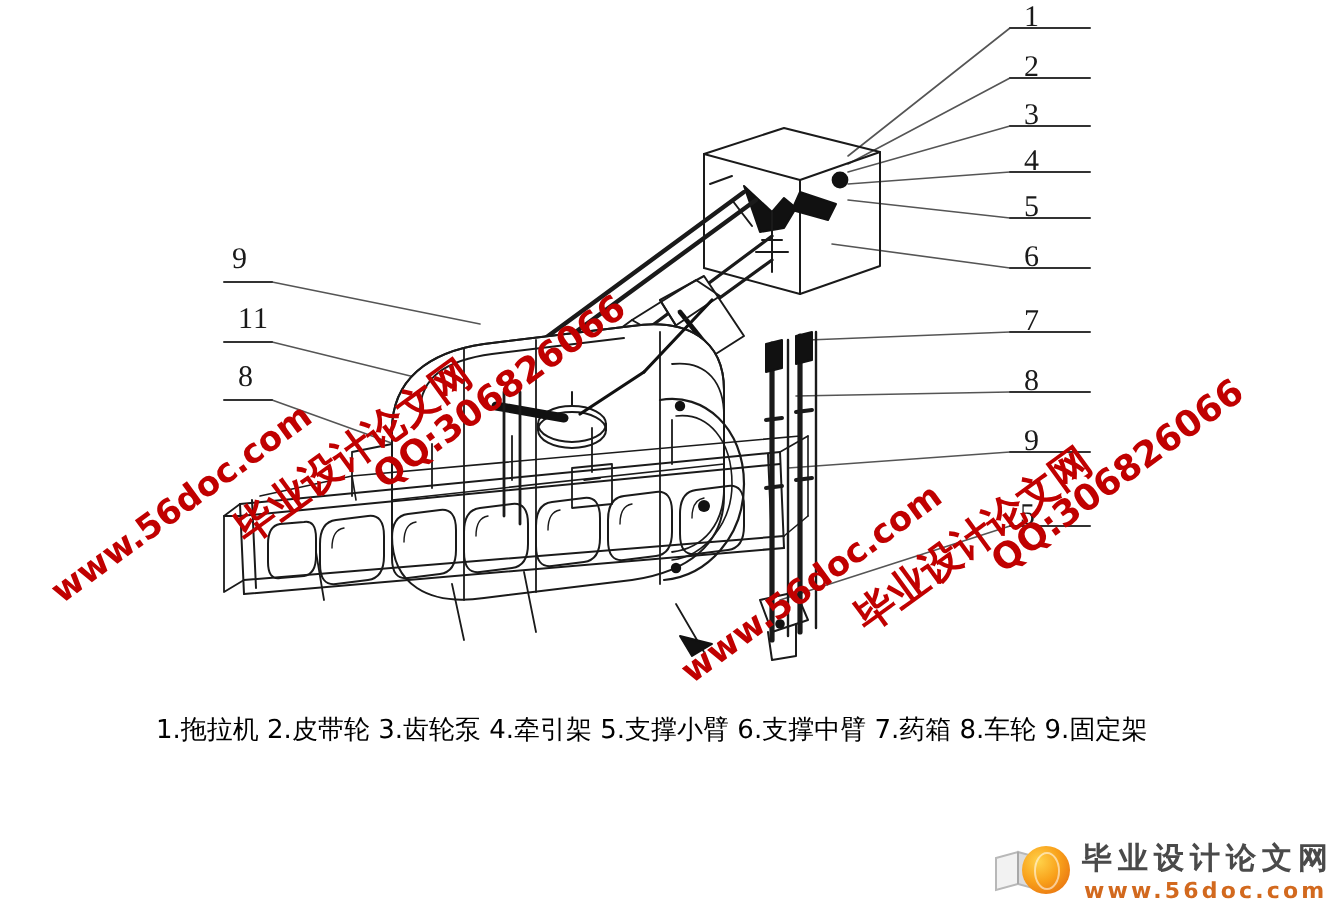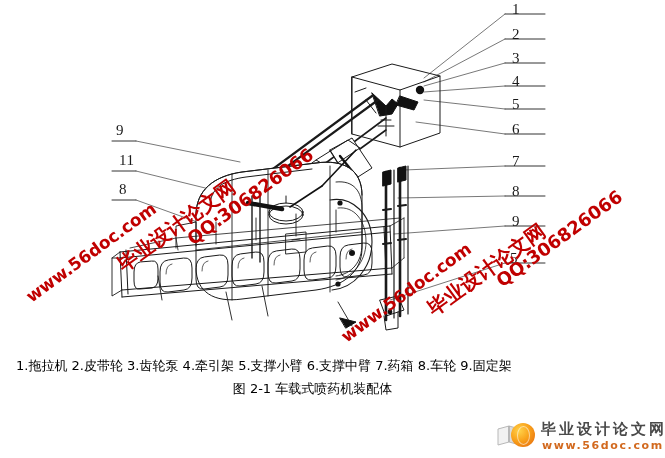--- a/index.html
+++ b/index.html
@@ -35,21 +35,21 @@
   }
   .wm.cn{letter-spacing:0px;}
   .wm.url{letter-spacing:0px;}
 
   
   #caption{
     position:absolute;left:0;top:356px;width:665px;
     font-family:"DejaVu Sans","Liberation Sans",sans-serif;
     font-size:13px;color:#000;
   }
-  #caption .line{padding-left:16px;line-height:20px;white-space:nowrap;}
+  #caption .line{padding-left:42px;line-height:20px;white-space:nowrap;margin-left:36px;}
   #caption .figline{text-align:center;line-height:22px;padding-top:2px;
     padding-right:40px;white-space:nowrap;}
 
   
   #logo{position:absolute;left:497px;top:418px;width:160px;height:36px;}
   #logo .book{position:absolute;left:0;top:6px;width:26px;height:22px;}
   #logo .globe{position:absolute;left:14px;top:5px;width:24px;height:24px;
     border-radius:50%;
     background:radial-gradient(circle at 35% 32%,#ffd24a 0%,#f9a21b 45%,#e2620d 100%);
   }
@@ -324,21 +324,20 @@
   </div>
 
   <div>
     <div class="wm cn" style="left:422px;top:300px;font-size:20px;transform:rotate(-36deg);">毕业设计论文网</div>
     <div class="wm url" style="left:492px;top:274px;font-size:18px;transform:rotate(-36deg);">QQ:306826066</div>
     <div class="wm url" style="left:337px;top:330px;font-size:17px;transform:rotate(-36deg);">www.56doc.com</div>
   </div>
 
   <div id="caption">
     <div class="line">1.拖拉机 2.皮带轮 3.齿轮泵 4.牵引架 5.支撑小臂 6.支撑中臂 7.药箱 8.车轮 9.固定架</div>
-    <div class="figline">图 2-1  车载式喷药机装配体</div>
   </div>
 
   <div id="logo">
     <svg class="book" viewBox="0 0 26 22">
       <path d="M1 5 L12 2 L12 18 L1 21 Z" fill="#f2f2f2" stroke="#b8b8b8" stroke-width="1"></path>
       <path d="M12 2 L23 5 L23 21 L12 18 Z" fill="#dcdcdc" stroke="#b8b8b8" stroke-width="1"></path>
       <path d="M12 2 L12 18" stroke="#a8a8a8" stroke-width="1"></path>
     </svg>
     <div class="globe"></div>
     <div class="cn">毕业设计论文网</div>

